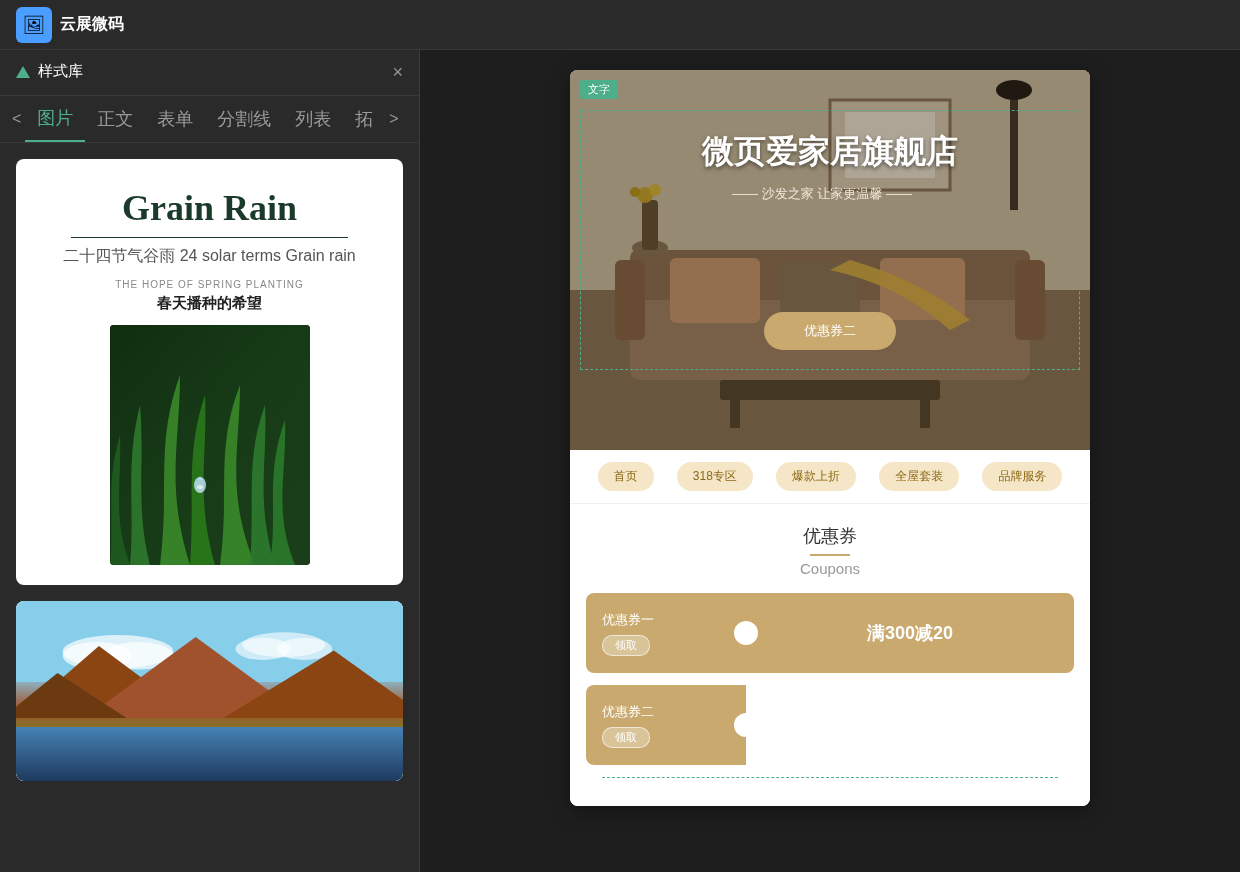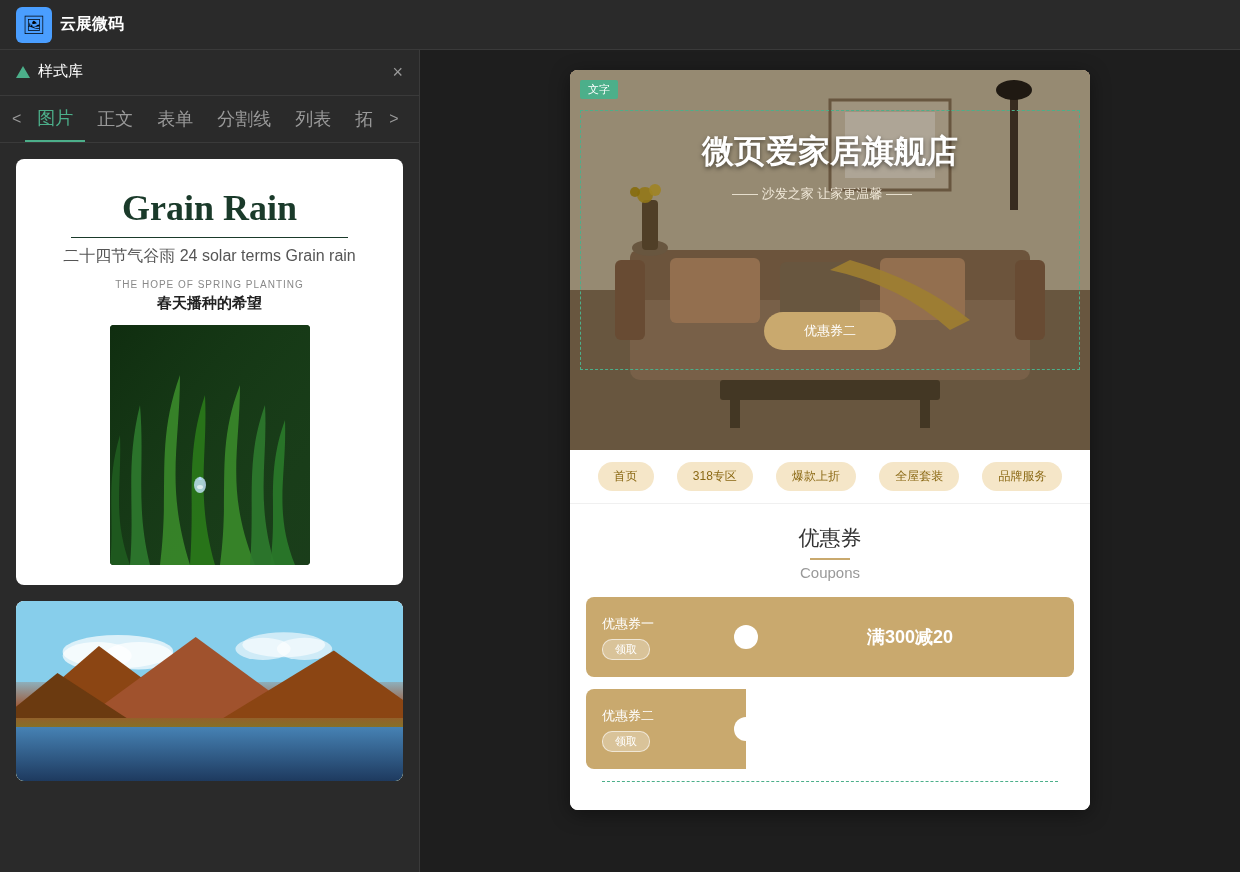--- a/index.html
+++ b/index.html
@@ -310,21 +310,21 @@
       cursor: pointer;
     }
 
     
     .coupons-section {
       padding: 20px 16px;
       background: #fff;
     }
     .section-title {
       text-align: center;
-      font-size: 21px;
+      font-size: 18px;
       color: #333;
       margin-bottom: 4px;
       position: relative;
     }
     .section-title::after {
       content: '';
       display: block;
       width: 40px;
       height: 2px;
       background: #c9a96e;

